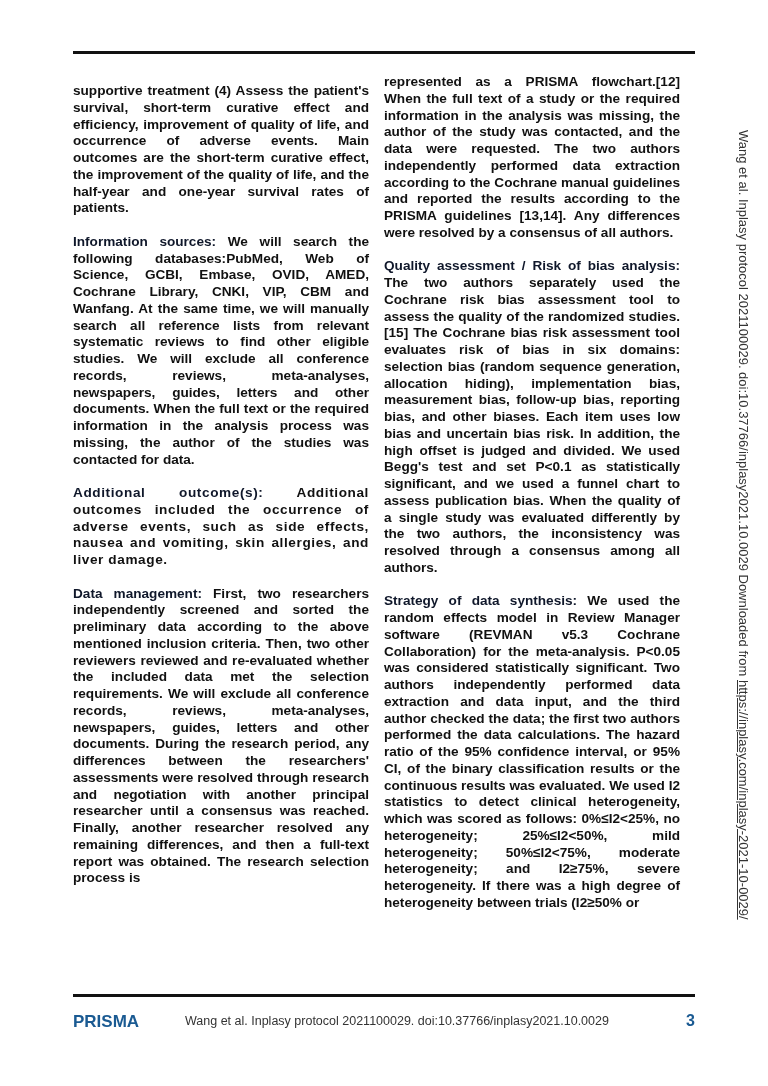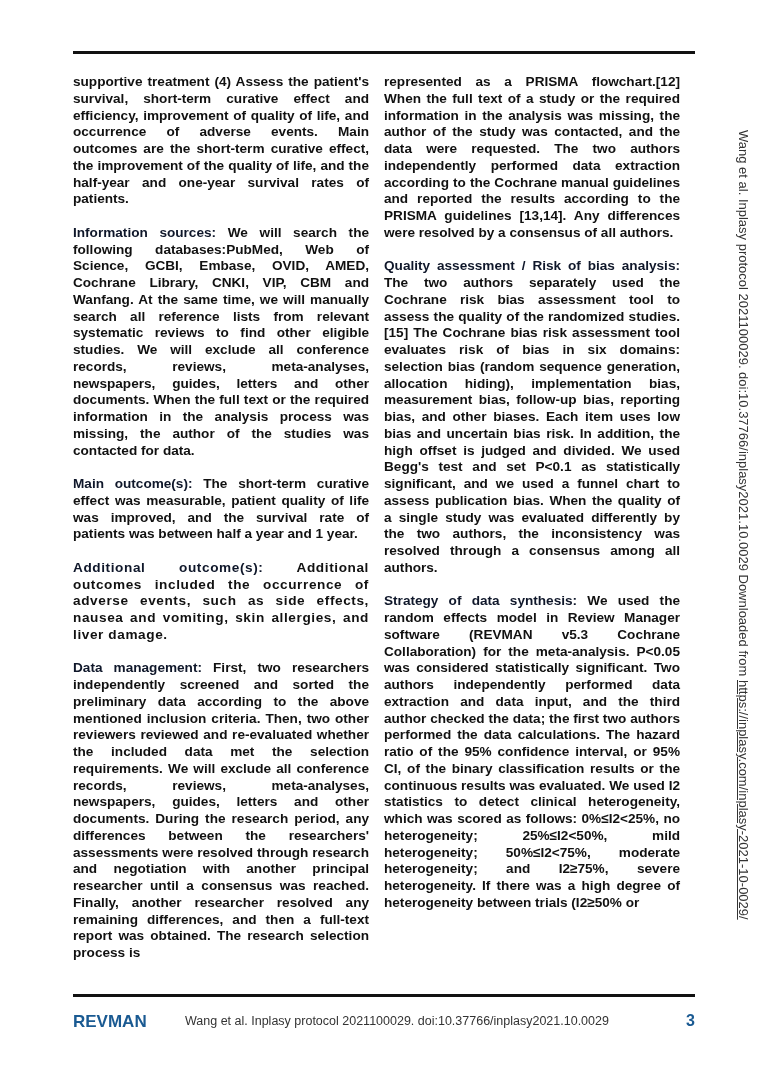--- a/index.html
+++ b/index.html
@@ -1,53 +1,52 @@
 <!DOCTYPE html>
 <html><head>
 <meta charset="utf-8">
 <style>
   html, body { margin: 0; padding: 0; background: #ffffff; }
   body { width: 768px; height: 1086px; position: relative; overflow: hidden; font-family: "Liberation Sans", sans-serif; color: #111111; }
   .rule { position: absolute; left: 73px; width: 622px; height: 3px; background: #111111; }
   .rule.top { top: 51px; }
   .rule.bottom { top: 994px; }
   .col { position: absolute; top: 74px; width: 296px; font-size: 13.6px; font-weight: bold; line-height: 16.75px; text-align: justify; }
-  .col.left { left: 73px; }
+  .col.left { left: 73px; margin-top: 9px; }
   .col.right { left: 384px; }
   .col p { margin: 0 0 16.75px 0; }
   .head { color: #0f172a; }
   .sidebar { position: absolute; left: 731px; top: 130px; width: 820px; height: 20px; transform-origin: 0 0; transform: rotate(90deg) translateY(-20px); font-size: 13px; color: #333333; white-space: nowrap; }
   .sidebar a { color: #333333; text-decoration: underline; }
   .footer { position: absolute; top: 1012px; left: 73px; width: 622px; height: 24px; }
   .brand { position: absolute; left: 0; top: 0; font-size: 17px; font-weight: bold; color: #1a5a92; }
   .cite { position: absolute; left: 112px; top: 2px; font-size: 12.5px; color: #333333; }
   .pageno { position: absolute; right: 0; top: 0; font-size: 16px; font-weight: bold; color: #1a5a92; }
 </style>
 </head>
 <body>
 
 <div class="rule top"></div>
 
 <div class="col left">
   <p>supportive treatment (4) Assess the patient's survival, short-term curative effect and efficiency, improvement of quality of life, and occurrence of adverse events. Main outcomes are the short-term curative effect, the improvement of the quality of life, and the half-year and one-year survival rates of patients.</p>
   <p><span class="head">Information sources:</span><span> We will search the following databases:PubMed, Web of Science, GCBI, Embase, OVID, AMED, Cochrane Library, CNKI, VIP, CBM and Wanfang. At the same time, we will manually search all reference lists from relevant systematic reviews to find other eligible studies. We will exclude all conference records, reviews, meta-analyses, newspapers, guides, letters and other documents. When the full text or the required information in the analysis process was missing, the author of the studies was contacted for data.</span></p>
-  <p><span class="head">Main outcome(s):</span><span> The short-term curative effect was measurable, patient quality of life was improved, and the survival rate of patients was between half a year and 1 year.</span></p>
   <p style="letter-spacing:0.6px"><span class="head">Additional outcome(s):</span><span> Additional outcomes included the occurrence of adverse events, such as side effects, nausea and vomiting, skin allergies, and liver damage.</span></p>
   <p><span class="head">Data management:</span><span> First, two researchers independently screened and sorted the preliminary data according to the above mentioned inclusion criteria. Then, two other reviewers reviewed and re-evaluated whether the included data met the selection requirements. We will exclude all conference records, reviews, meta-analyses, newspapers, guides, letters and other documents. During the research period, any differences between the researchers' assessments were resolved through research and negotiation with another principal researcher until a consensus was reached. Finally, another researcher resolved any remaining differences, and then a full-text report was obtained. The research selection process is</span></p>
 </div>
 
 <div class="col right">
   <p>represented as a PRISMA flowchart.[12] When the full text of a study or the required information in the analysis was missing, the author of the study was contacted, and the data were requested. The two authors independently performed data extraction according to the Cochrane manual guidelines and reported the results according to the PRISMA guidelines [13,14]. Any differences were resolved by a consensus of all authors.</p>
   <p><span class="head">Quality assessment / Risk of bias analysis:</span><span> The two authors separately used the Cochrane risk bias assessment tool to assess the quality of the randomized studies.[15] The Cochrane bias risk assessment tool evaluates risk of bias in six domains: selection bias (random sequence generation, allocation hiding), implementation bias, measurement bias, follow-up bias, reporting bias, and other biases. Each item uses low bias and uncertain bias risk. In addition, the high offset is judged and divided. We used Begg's test and set P&lt;0.1 as statistically significant, and we used a funnel chart to assess publication bias. When the quality of a single study was evaluated differently by the two authors, the inconsistency was resolved through a consensus among all authors.</span></p>
   <p><span class="head">Strategy of data synthesis:</span><span> We used the random effects model in Review Manager software (REVMAN v5.3 Cochrane Collaboration) for the meta-analysis. P&lt;0.05 was considered statistically significant. Two authors independently performed data extraction and data input, and the third author checked the data; the first two authors performed the data calculations. The hazard ratio of the 95% confidence interval, or 95% CI, of the binary classification results or the continuous results was evaluated. We used I2 statistics to detect clinical heterogeneity, which was scored as follows: 0%≤I2&lt;25%, no heterogeneity; 25%≤I2&lt;50%, mild heterogeneity; 50%≤I2&lt;75%, moderate heterogeneity; and I2≥75%, severe heterogeneity. If there was a high degree of heterogeneity between trials (I2≥50% or</span></p>
 </div>
 
 <div class="sidebar">
   <span>Wang et al. Inplasy protocol 2021100029. doi:10.37766/inplasy2021.10.0029 Downloaded from </span><a>https://inplasy.com/inplasy-2021-10-0029/</a>
 </div>
 
 <div class="rule bottom"></div>
 
 <div class="footer">
-  <span class="brand">REVMAN</span>
+  <span class="brand">PRISMA</span>
   <span class="cite">Wang et al. Inplasy protocol 2021100029. doi:10.37766/inplasy2021.10.0029</span>
   <span class="pageno">3</span>
 </div>
 
 </body></html>

